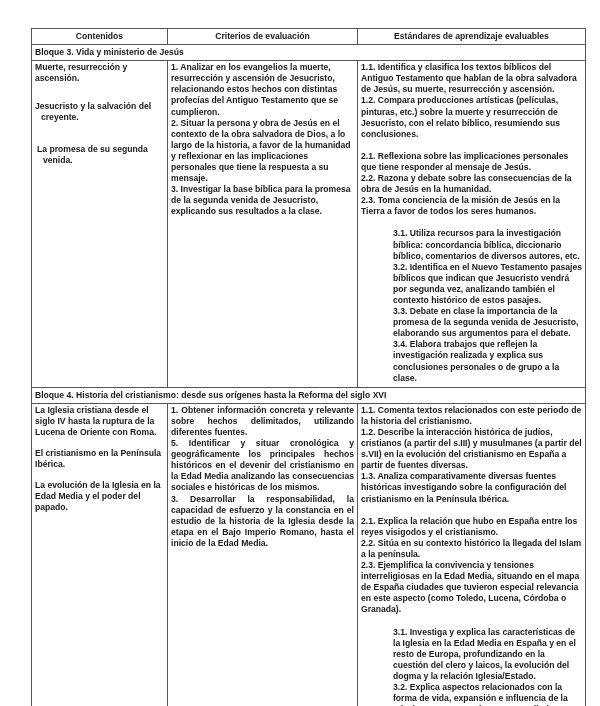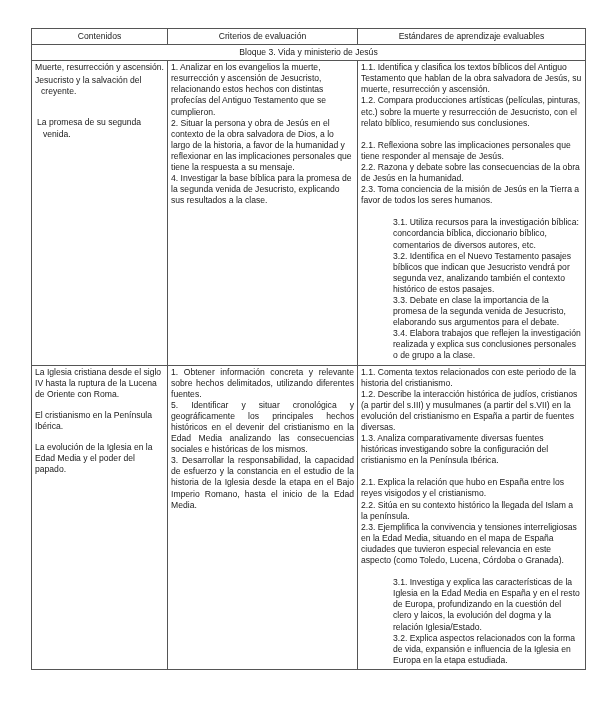--- a/index.html
+++ b/index.html
@@ -2,24 +2,24 @@
 <html><head>
 <meta charset="utf-8">
 <style>
   html, body { margin: 0; padding: 0; background: #ffffff; }
   body { width: 600px; height: 706px; position: relative; overflow: hidden;
          font-family: "Liberation Sans", sans-serif; color: #1a1a1a; }
   table.doc { position: absolute; left: 31px; top: 28px; width: 554px;
               border-collapse: collapse; table-layout: fixed;
               font-size: 8.6px; line-height: 11.1px; }
   table.doc td, table.doc th { border: 1px solid #555; vertical-align: top;
-              padding: 1px 3px 3px 3px; font-weight: normal; }
+              padding: 1px 3px 3px 3px; font-weight: bold; }
   col.c1 { width: 136px; } col.c2 { width: 190px; } col.c3 { width: 228px; }
   th { text-align: center; padding: 2px 3px !important; }
-  td.block { text-align: center; padding: 2px 3px !important; }
+  td.block { text-align: left; padding: 2px 3px !important; }
   .item { margin: 0; }
   .gap { margin-top: 10px; }
   .ind { padding-left: 6px; text-indent: -6px; }
   .just { text-align: justify; }
   .std-group { margin-bottom: 11px; }
   .std-group:last-child { margin-bottom: 0; margin-left: 32px; }
 </style>
 </head>
 <body>
 
@@ -37,47 +37,50 @@
     </tr>
   </thead>
   <tbody>
 
     <tr>
       <td colspan="3" class="block">Bloque 3.  Vida y ministerio de Jesús</td>
     </tr>
     <tr>
       <td>
         <p class="item">Muerte, resurrección y ascensión.</p>
-        <p class="item gap ind" style="margin-top:2px">Jesucristo y la salvación del creyente.</p>
+        <p class="item gap ind" style="margin-top:17px">Jesucristo y la salvación del creyente.</p>
         <p class="item gap ind" style="margin-top:20px;padding-left:8px;text-indent:-6px">La promesa de su segunda venida.</p>
       </td>
       <td>
         <p class="item">1.  Analizar en los evangelios la muerte, resurrección y ascensión de Jesucristo, relacionando estos hechos con distintas profecías del Antiguo Testamento que se cumplieron.</p>
         <p class="item">2.  Situar la persona y obra de Jesús en el contexto de la obra salvadora de Dios, a lo largo de la historia, a favor de la humanidad y reflexionar en  las implicaciones personales que tiene la respuesta a su mensaje.</p>
-        <p class="item">4.  Investigar la base bíblica para la promesa de la segunda venida de Jesucristo, explicando sus resultados a la clase.</p>
+        <p class="item">3.  Investigar la base bíblica para la promesa de la segunda venida de Jesucristo, explicando sus resultados a la clase.</p>
       </td>
       <td>
         <div class="std-group">
           <p class="item">1.1. Identifica y clasifica los textos bíblicos  del Antiguo Testamento que hablan de la obra salvadora de Jesús, su muerte, resurrección y ascensión.</p>
           <p class="item">1.2. Compara producciones artísticas (películas, pinturas, etc.) sobre la muerte y resurrección de Jesucristo, con el relato bíblico, resumiendo sus conclusiones.</p>
         </div>
         <div class="std-group">
           <p class="item">2.1. Reflexiona sobre las implicaciones personales que tiene responder al mensaje de Jesús.</p>
           <p class="item">2.2. Razona y debate sobre las consecuencias de la obra de Jesús en la humanidad.</p>
           <p class="item">2.3. Toma conciencia de la misión de Jesús en la Tierra a favor de todos los seres humanos.</p>
         </div>
         <div class="std-group">
           <p class="item">3.1. Utiliza recursos para la investigación bíblica: concordancia bíblica, diccionario bíblico, comentarios de diversos autores, etc.</p>
           <p class="item">3.2. Identifica en el Nuevo Testamento pasajes bíblicos que indican que Jesucristo vendrá por segunda vez, analizando también el contexto histórico de estos pasajes.</p>
           <p class="item">3.3. Debate en clase la importancia de la promesa de la segunda venida de Jesucristo, elaborando sus argumentos para el debate.</p>
           <p class="item">3.4. Elabora trabajos que reflejen la investigación realizada y explica sus conclusiones personales o de grupo a la clase.</p>
         </div>
       </td>
     </tr>
 
+    <tr>
+      <td colspan="3" class="block">Bloque 4. Historia del cristianismo: desde sus orígenes hasta la Reforma del siglo XVI</td>
+    </tr>
     <tr>
       <td>
         <p class="item">La Iglesia cristiana desde el siglo IV hasta la  ruptura de la Lucena de Oriente con Roma.</p>
         <p class="item gap">El cristianismo en la Península Ibérica.</p>
         <p class="item gap">La evolución de la Iglesia en la Edad Media y el poder del papado.</p>
       </td>
       <td class="just">
         <p class="item">1. Obtener información concreta y relevante sobre hechos delimitados, utilizando diferentes fuentes.</p>
         <p class="item">5. Identificar y situar cronológica y geográficamente los principales hechos históricos en el devenir del cristianismo en la Edad Media analizando las consecuencias sociales e históricas de los mismos.</p>
         <p class="item">3. Desarrollar la responsabilidad, la capacidad de esfuerzo y la constancia en el estudio de la historia de la Iglesia desde la etapa en el Bajo Imperio Romano, hasta el inicio de la Edad Media.</p>

